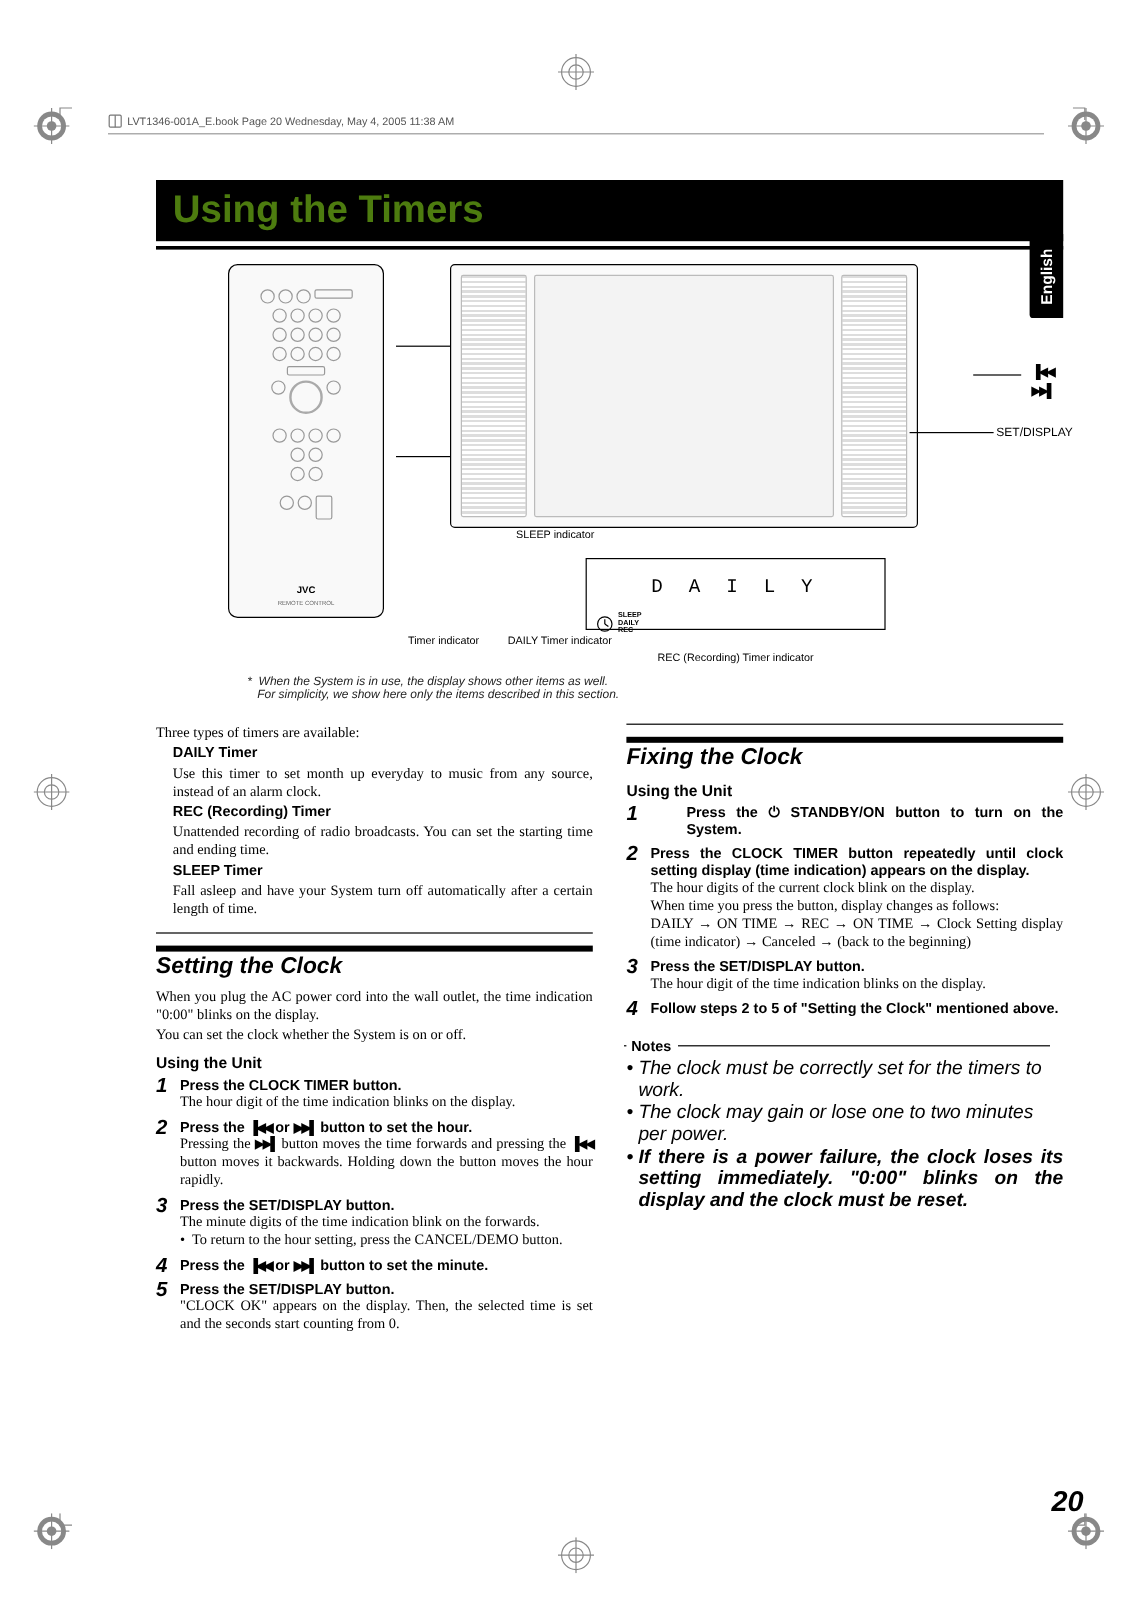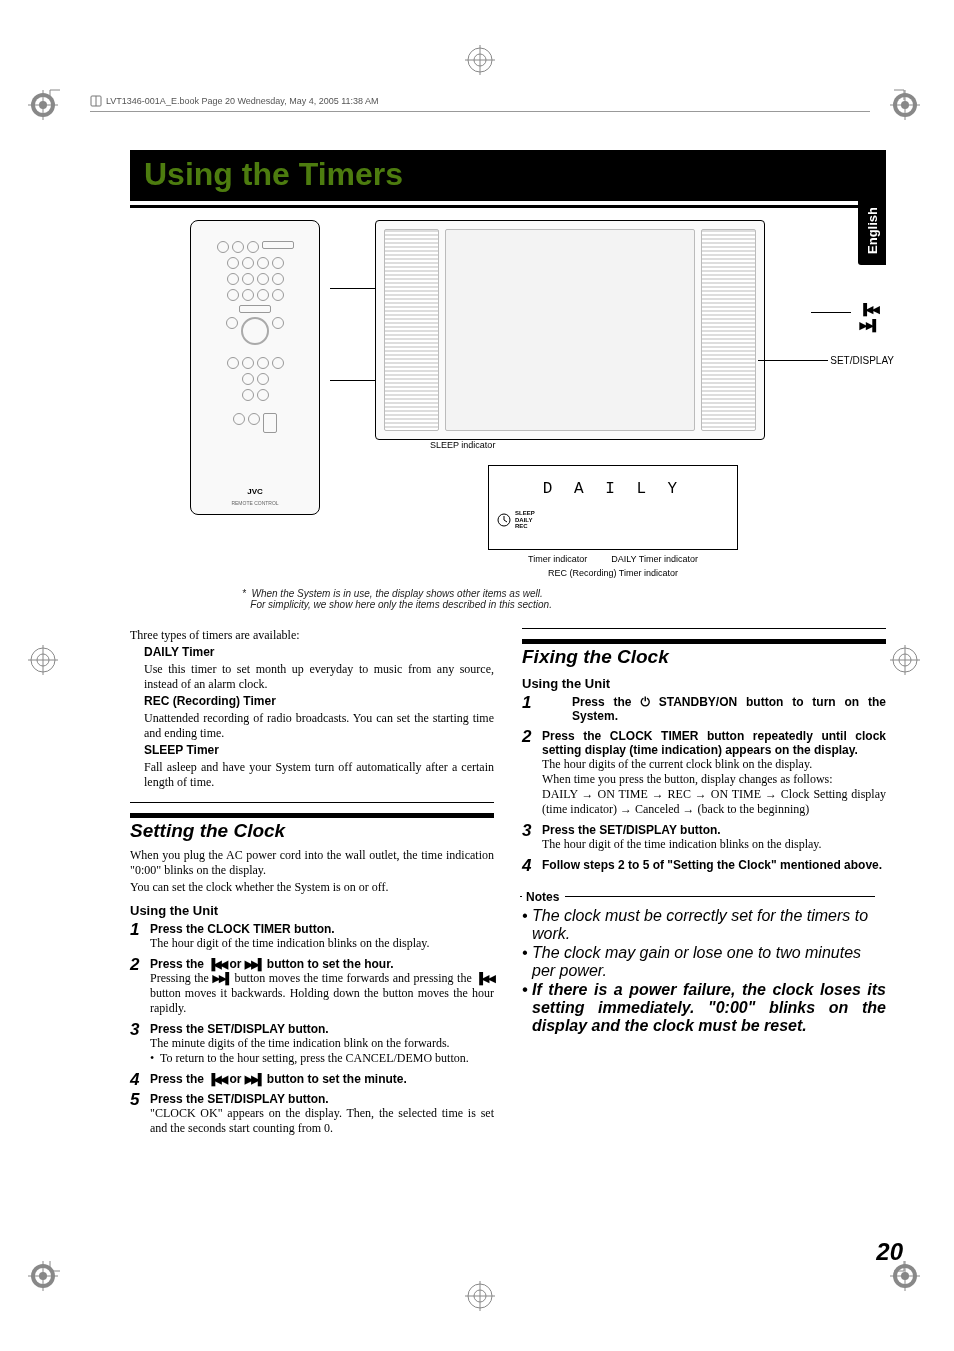--- a/index.html
+++ b/index.html
@@ -119,21 +119,21 @@
     font-size: 10px;
     position: absolute;
   }
   .label.sleep-l { left: 200px; top: 62px; }
   .label.clocktimer-l { left: 200px; top: 155px; }
   .label.prevnext-l { right: 8px; top: 80px; font-size: 14px; }
   .label.setdisplay-l { right: -8px; top: 135px; }
 
   .lcd-panel {
     width: 250px;
-    height: 85px;
+    height: 60px;
     border: 1px solid #000;
     background: #fff;
     margin: 15px auto 4px auto;
     position: relative;
     font-family: Arial, sans-serif;
   }
   .lcd-text {
     font-family: "Courier New", monospace;
     letter-spacing: 6px;
     font-size: 16px;
@@ -153,30 +153,30 @@
     font-size: 6px;
     font-weight: bold;
     line-height: 1.1;
   }
 
   .indicator-labels {
     font-family: Arial, sans-serif;
     font-size: 9px;
     text-align: center;
   }
-  .indicator-labels .row { display: flex; justify-content: center; gap: 24px; margin-top: 2px;}
+  .indicator-labels .row { display: flex; gap: 24px; margin-top: 2px;}
   .indicator-labels .sleep { margin-bottom: 2px; padding-left: 90px; text-align: left;}
   .indicator-labels .rec { margin-top: 4px; }
 
   .footnote {
     font-family: Arial, sans-serif;
     font-size: 10px;
     font-style: italic;
     color: #222;
-    margin-left: 112px;
+    margin-left: 76px;
     margin-top: 10px;
     margin-bottom: 18px;
   }
 
   .columns {
     display: flex;
     gap: 28px;
   }
   .col { flex: 1; }
 

